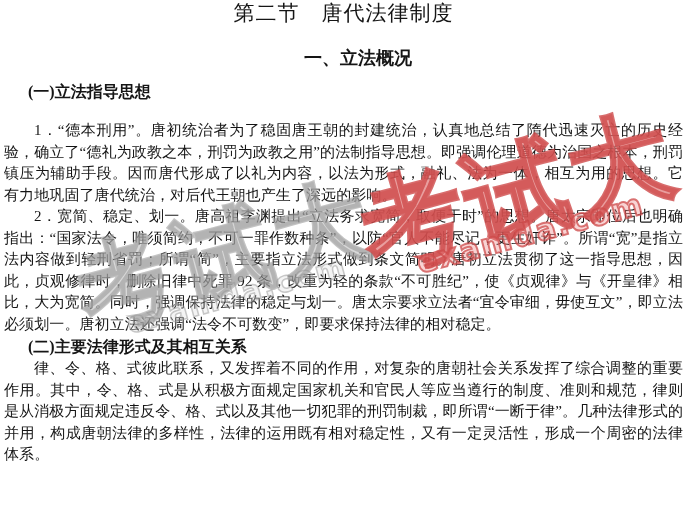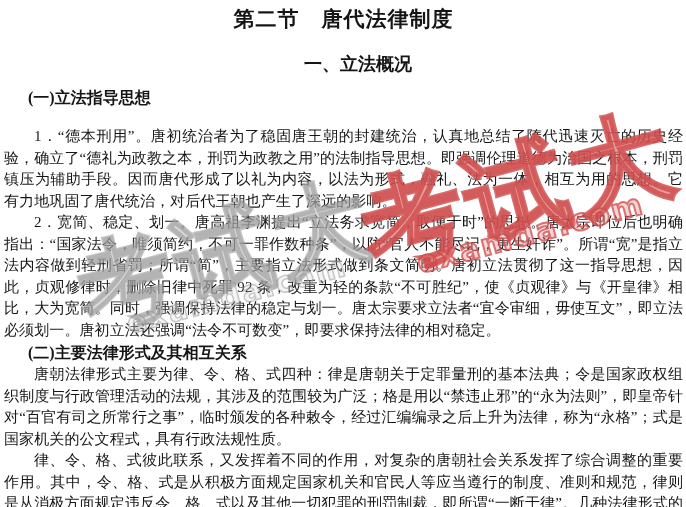--- a/index.html
+++ b/index.html
@@ -17,24 +17,23 @@
     color: #151515;
   }
   .doc {
     position: absolute;
     left: 4px;
     top: 0;
     width: 679px;
   }
   .doc-title {
     margin: 0;
-    padding-top: 6px;
     text-align: center;
     font-size: 21px;
-    font-weight: bold;
+    font-weight: normal;
     letter-spacing: 1px;
     line-height: 26px;
   }
   .sec-heading {
     margin: 21px 0 0 29px;
     font-size: 18px;
     font-weight: bold;
     line-height: 22px;
     text-align: center;
   }
@@ -125,21 +124,20 @@
     <h2 class="sec-heading">一、立法概况</h2>
 
     <h3 class="sub-heading">(一)立法指导思想</h3>
 
     <p class="para first">1．“德本刑用”。唐初统治者为了稳固唐王朝的封建统治，认真地总结了隋代迅速灭亡的历史经验，确立了“德礼为政教之本，刑罚为政教之用”的法制指导思想。即强调伦理道德为治国之根本，刑罚镇压为辅助手段。因而唐代形成了以礼为内容，以法为形式，融礼、法为一体，相互为用的思想。它有力地巩固了唐代统治，对后代王朝也产生了深远的影响。</p>
 
     <p class="para">2．宽简、稳定、划一。唐高祖李渊提出“立法务求宽简，取便于时”的思想。唐太宗即位后也明确指出：“国家法令，唯须简约，不可一罪作数种条”，以防“官人不能尽记，更生奸诈”。所谓“宽”是指立法内容做到轻刑省罚；所谓“简”，主要指立法形式做到条文简明。唐初立法贯彻了这一指导思想，因此，贞观修律时，删除旧律中死罪 92 条，改重为轻的条款“不可胜纪”，使《贞观律》与《开皇律》相比，大为宽简。同时，强调保持法律的稳定与划一。唐太宗要求立法者“宜令审细，毋使互文”，即立法必须划一。唐初立法还强调“法令不可数变”，即要求保持法律的相对稳定。</p>
 
     <h3 class="sub-heading second">(二)主要法律形式及其相互关系</h3>
 
-    <p class="para">唐朝法律形式主要为律、令、格、式四种：律是唐朝关于定罪量刑的基本法典；令是国家政权组织制度与行政管理活动的法规，其涉及的范围较为广泛；格是用以“禁违止邪”的“永为法则”，即皇帝针对“百官有司之所常行之事”，临时颁发的各种敕令，经过汇编编录之后上升为法律，称为“永格”；式是国家机关的公文程式，具有行政法规性质。</p>
 
     <p class="para">律、令、格、式彼此联系，又发挥着不同的作用，对复杂的唐朝社会关系发挥了综合调整的重要作用。其中，令、格、式是从积极方面规定国家机关和官民人等应当遵行的制度、准则和规范，律则是从消极方面规定违反令、格、式以及其他一切犯罪的刑罚制裁，即所谓“一断于律”。几种法律形式的并用，构成唐朝法律的多样性，法律的运用既有相对稳定性，又有一定灵活性，形成一个周密的法律体系。</p>
   </div>
 
   <div class="watermark wm-gray">
     <span class="wm-cn">考试大</span>
     <span class="wm-en">examda.com</span>
   </div>
 
   <div class="watermark wm-red">

